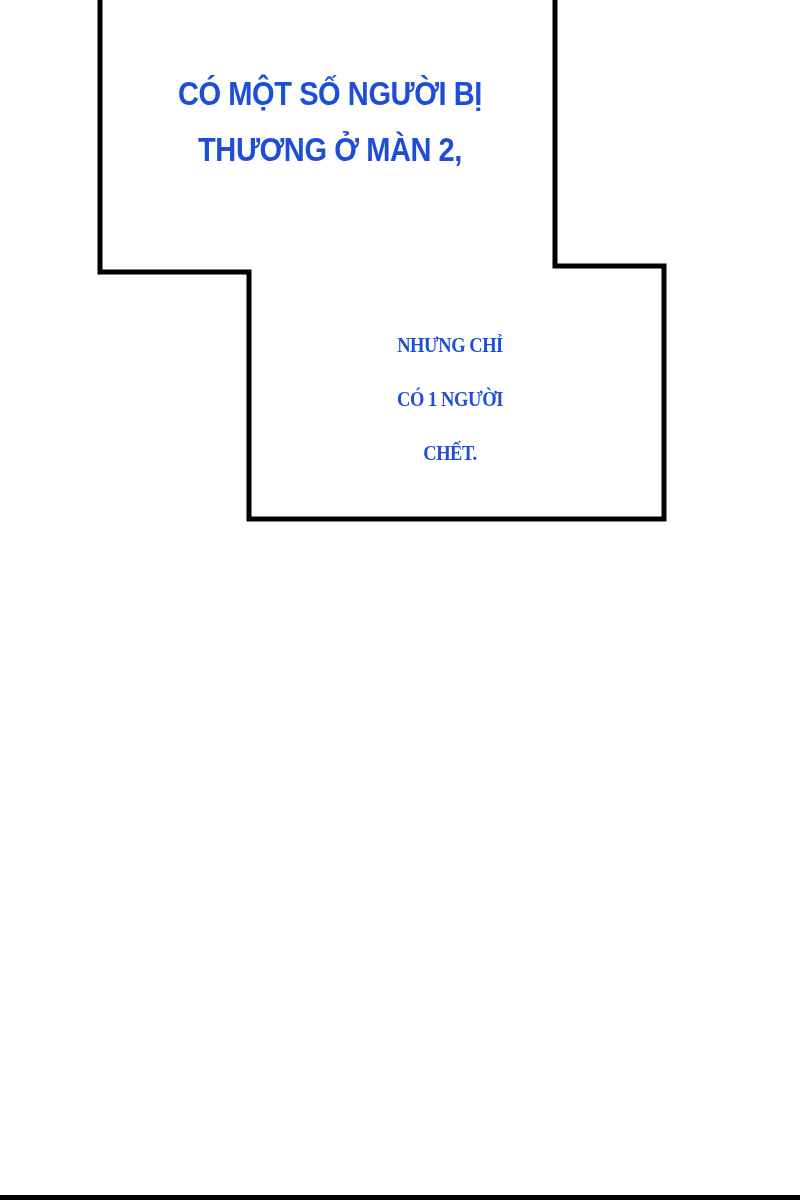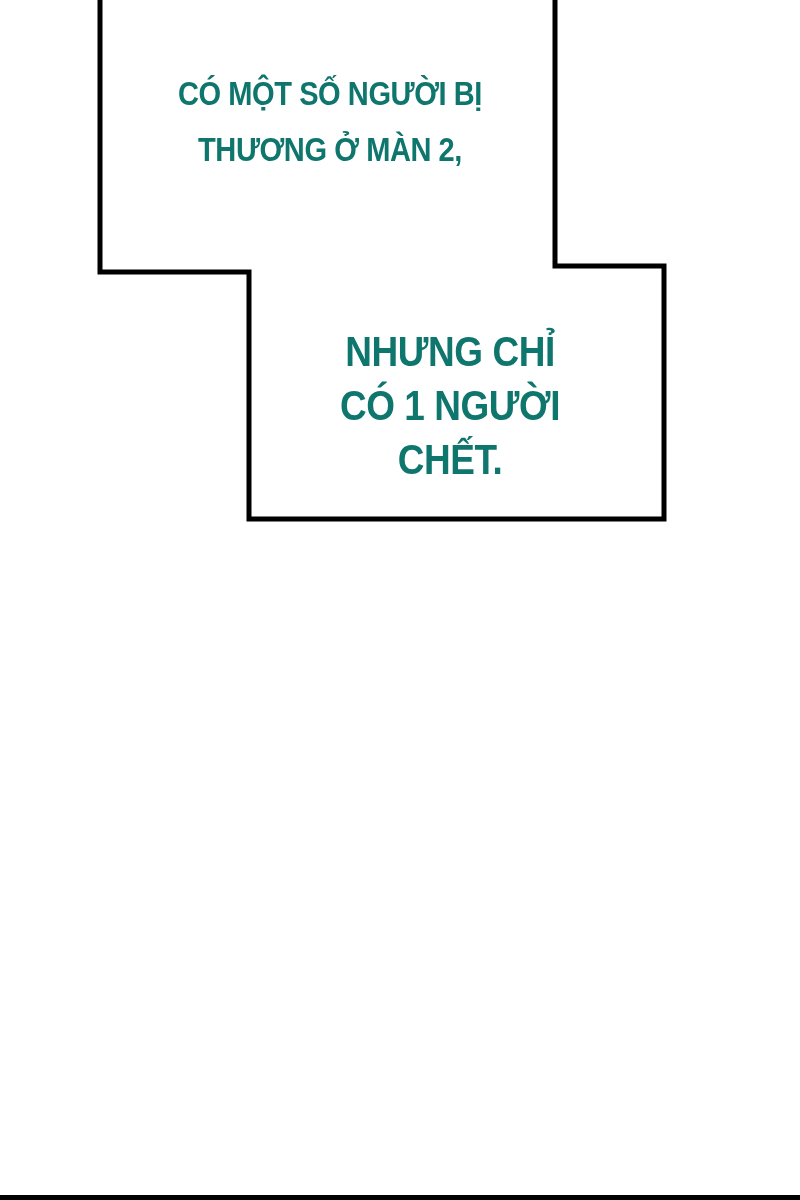--- a/index.html
+++ b/index.html
@@ -16,21 +16,21 @@
     }
     .panel-outline {
       position: absolute;
       left: 0;
       top: 0;
       width: 800px;
       height: 1200px;
     }
     .caption {
       position: absolute;
-      color: #0f766e;
+      color: #1d4ed8;
       font-weight: bold;
       text-align: center;
       font-family: "Liberation Sans Narrow", "Liberation Sans", "DejaVu Sans", sans-serif;
       letter-spacing: -0.5px;
       line-height: 1;
     }
     .caption-line {
       display: block;
       white-space: nowrap;
       transform: scaleX(0.88);
@@ -41,23 +41,24 @@
       top: 75px;
       width: 420px;
       font-size: 33px;
     }
     #caption-1 .caption-line {
       height: 56px;
       line-height: 38px;
     }
     #caption-2 {
       left: 300px;
-      top: 332px;
+      top: 325px;
       width: 300px;
-      font-size: 42px;
+      font-size: 21px;
+      font-family: Liberation Serif, serif;
     }
     #caption-2 .caption-line {
       height: 54px;
       line-height: 40px;
     }
     .bottom-rule {
       position: absolute;
       left: 0;
       top: 1195px;
       width: 800px;

